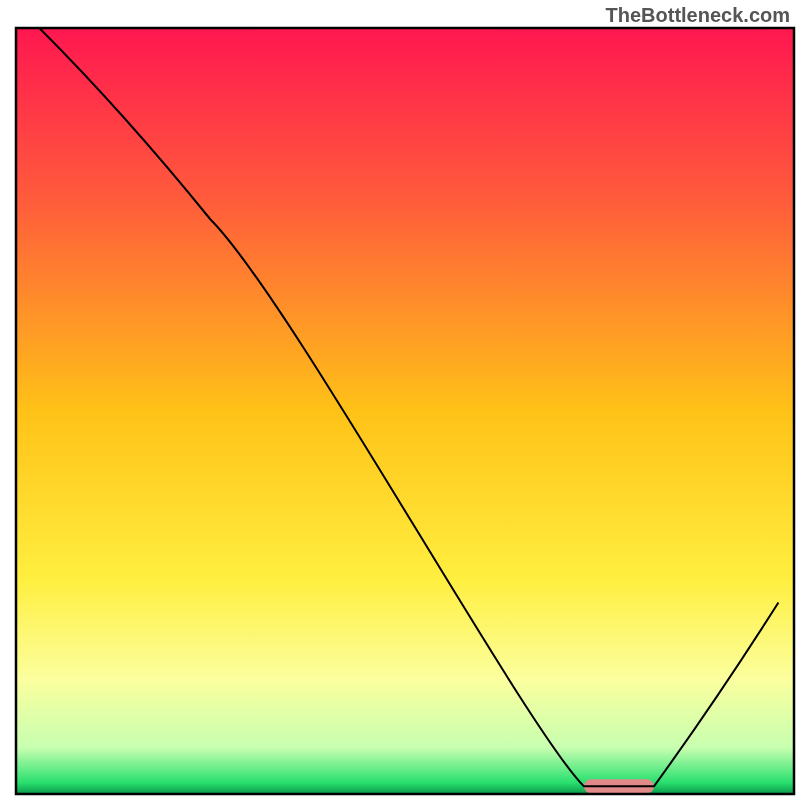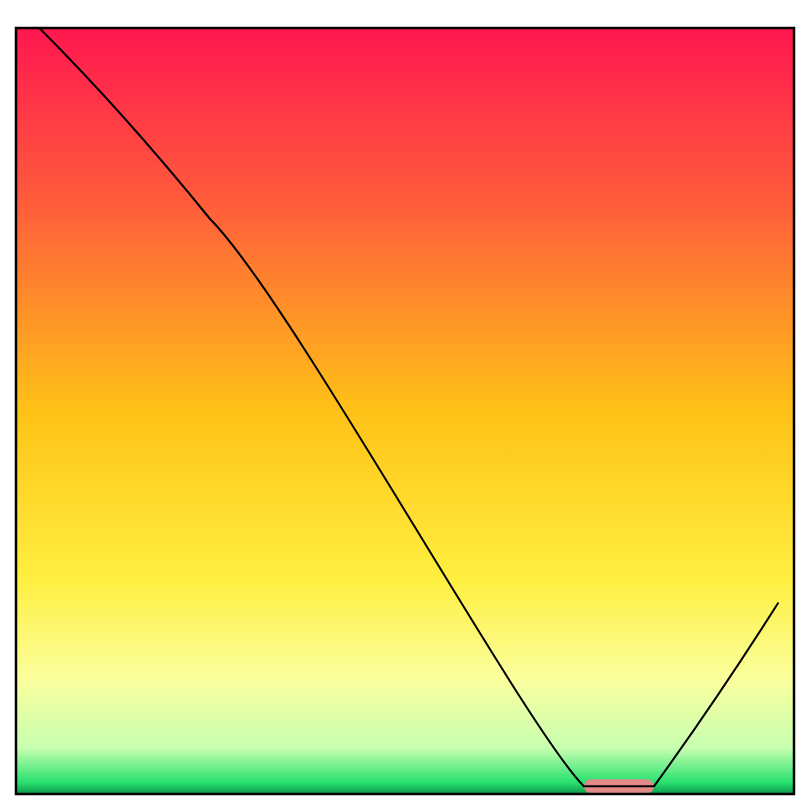--- a/index.html
+++ b/index.html
@@ -25,20 +25,21 @@
     z-index: 10;
   }
   svg {
     display: block;
   }
 </style>
 </head>
 <body>
 
 <div class="container">
+  <div class="watermark">TheBottleneck.com</div>
   <svg id="chart-svg" width="800" height="800" viewBox="0 0 800 800">
       <defs>
         <linearGradient id="bg-grad" x1="0" y1="0" x2="0" y2="1">
           <stop offset="0%" stop-color="#ff1750"></stop>
           <stop offset="22%" stop-color="#ff5a3c"></stop>
           <stop offset="50%" stop-color="#ffc217"></stop>
           <stop offset="72%" stop-color="#ffef40"></stop>
           <stop offset="85%" stop-color="#fbff9e"></stop>
           <stop offset="94%" stop-color="#c7ffb0"></stop>
           <stop offset="98.5%" stop-color="#29e06f"></stop>

